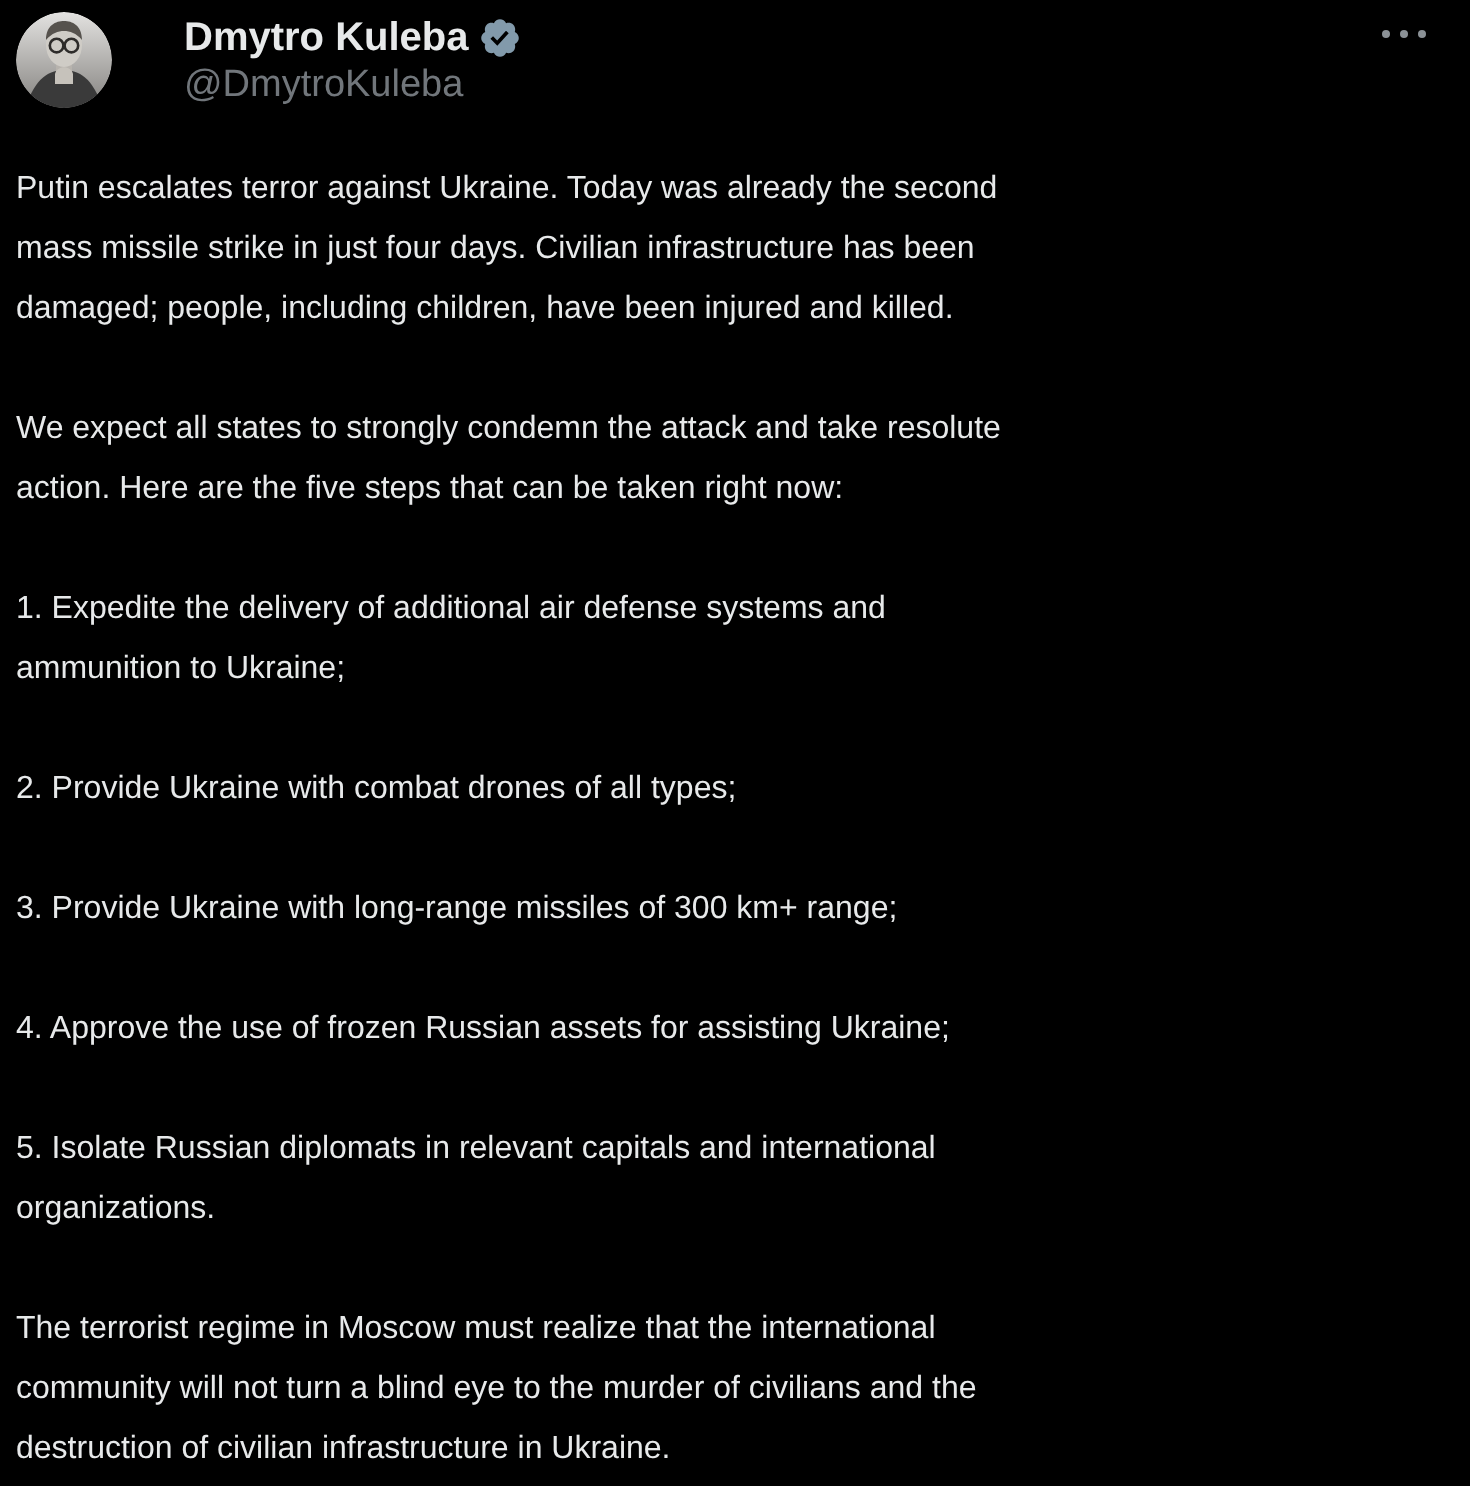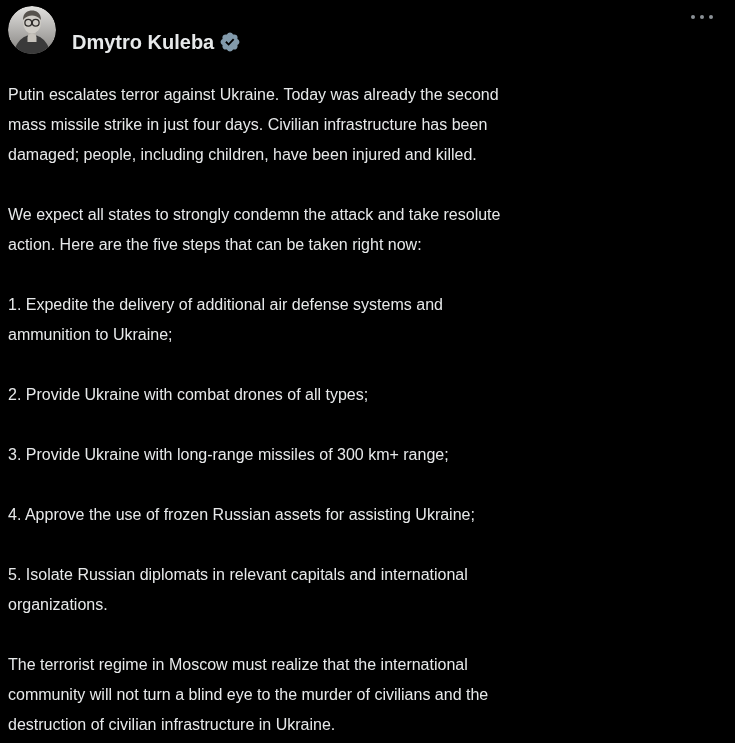--- a/index.html
+++ b/index.html
@@ -11,22 +11,23 @@
     position: relative;
     width: 735px;
     height: 743px;
     background: #000000;
     font-family: "Liberation Sans", sans-serif;
     overflow: hidden;
     box-sizing: border-box;
   }
   .tweet-header {
     display: flex;
-    align-items: flex-end;
+    align-items: flex-start;
     padding: 6px 8px 0 8px;
+    gap: 20px;
   }
   .avatar {
     width: 48px;
     height: 48px;
     border-radius: 50%;
     overflow: hidden;
     flex: 0 0 48px;
     cursor: pointer;
   }
   .avatar svg { display: block; }
@@ -119,20 +120,21 @@
 
     <div class="names">
       <div class="name-row">
         <span class="display-name">Dmytro Kuleba</span>
         <span class="verified-icon">
           <svg viewBox="0 0 24 24" width="22" height="22">
             <path fill="#829aab" d="M22.25 12c0-1.43-.88-2.67-2.19-3.34.46-1.39.2-2.9-.81-3.91s-2.52-1.27-3.91-.81c-.66-1.31-1.91-2.19-3.34-2.19s-2.67.88-3.33 2.19c-1.4-.46-2.91-.2-3.92.81s-1.26 2.52-.8 3.91c-1.31.67-2.2 1.91-2.2 3.34s.89 2.67 2.2 3.34c-.46 1.39-.21 2.9.8 3.91s2.52 1.26 3.91.81c.67 1.31 1.91 2.19 3.34 2.19s2.68-.88 3.34-2.19c1.39.45 2.9.2 3.91-.81s1.27-2.52.81-3.91c1.31-.67 2.19-1.91 2.19-3.34zm-11.71 4.2L6.8 12.46l1.41-1.42 2.26 2.26 4.8-5.23 1.47 1.36-6.2 6.77z"></path>
           </svg>
         </span>
       </div>
+      <div class="user-handle">@DmytroKuleba</div>
     </div>
 
     <div class="more-button">
       <span class="dot"></span>
       <span class="dot"></span>
       <span class="dot"></span>
     </div>
 
   </div>
 

